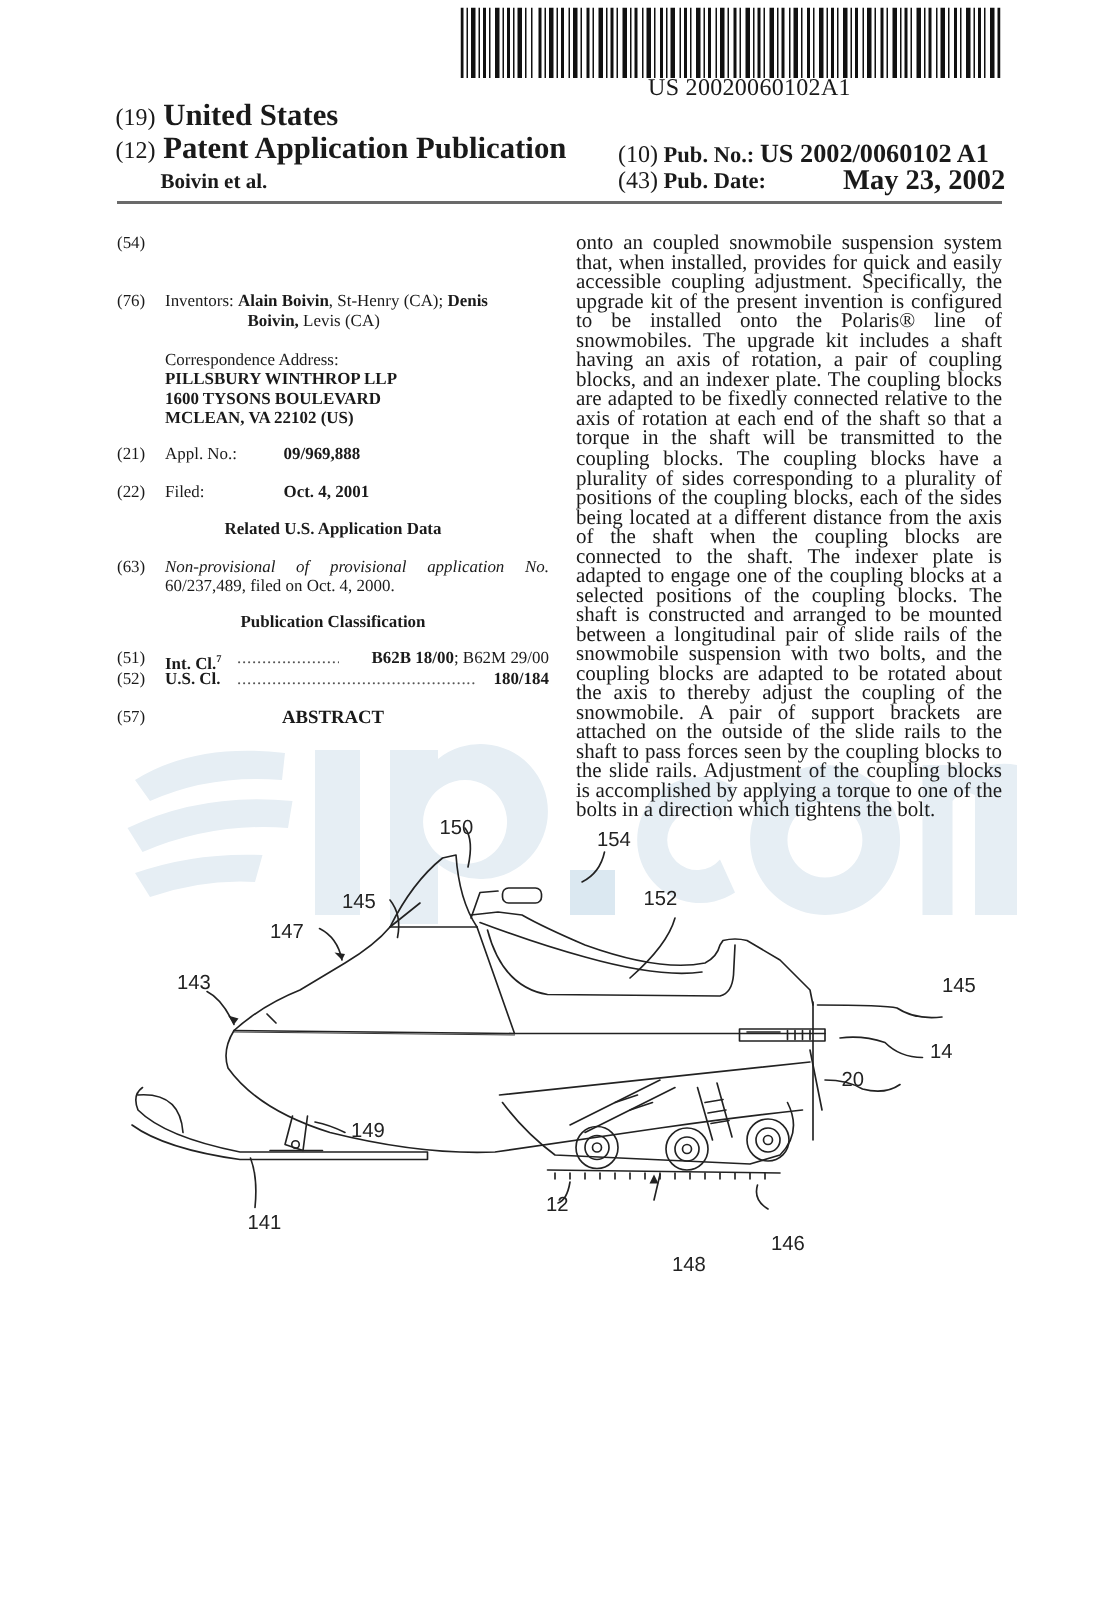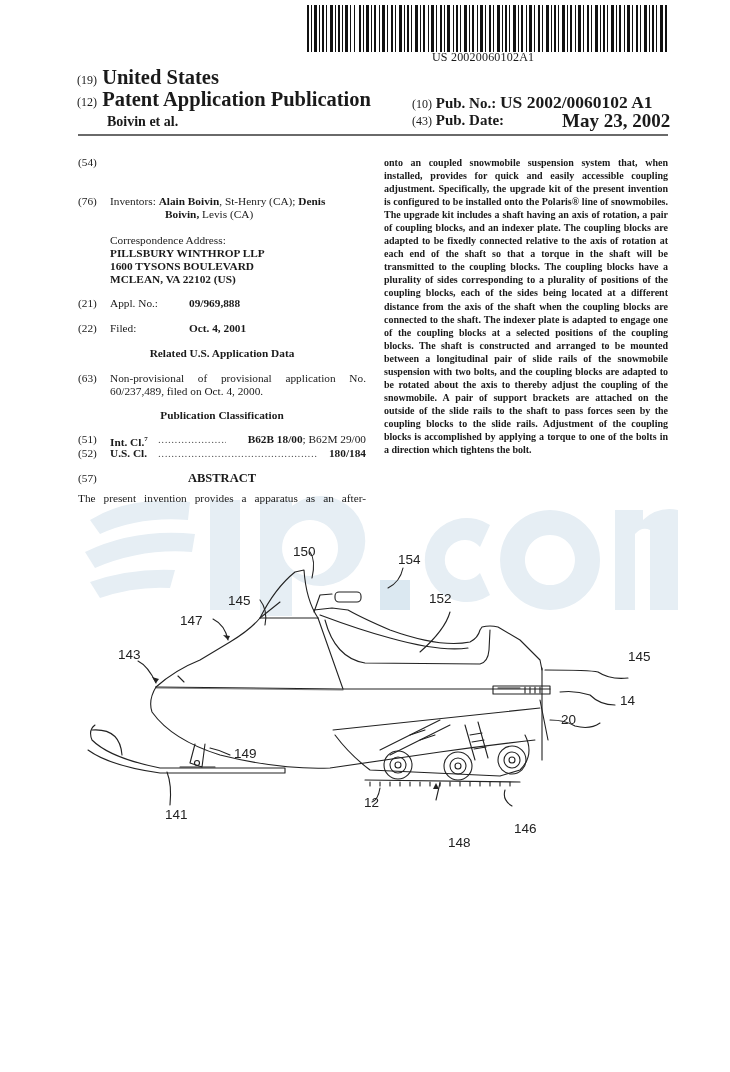--- a/index.html
+++ b/index.html
@@ -1,37 +1,37 @@
 <!DOCTYPE html>
 <html><head>
   <meta charset="utf-8">
   <style>
     html, body { margin: 0; padding: 0; background: #ffffff; }
     body { width: 730px; height: 1072px; position: relative; overflow: hidden;
       font-family: "Liberation Serif", "DejaVu Serif", serif; color: #1a1a1a; }
     .abs { position: absolute; }
     .watermark { position: absolute; left: 70px; top: 490px; width: 610px; height: 130px; z-index: 0; }
     .barcode { left: 307px; top: 5px; width: 360px; height: 47px; }
-    .barcode-num { left: 432px; top: 50px; font-size: 12px; letter-spacing: 0.2px; }
-    .hdr-code { font-size: 12px; font-weight: normal; }
+    .barcode-num { left: 432px; top: 50px; font-size: 16px; letter-spacing: 0.2px; }
+    .hdr-code { font-size: 16px; font-weight: normal; }
     .h-country { left: 77px; top: 66px; font-size: 20.5px; font-weight: bold; }
     .h-type { left: 77px; top: 88px; font-size: 20.5px; font-weight: bold; }
     .h-inventor { left: 107px; top: 114px; font-size: 14px; font-weight: bold; }
     .h-pubno { left: 412px; top: 92px; font-size: 15px; font-weight: bold; }
     .h-pubno .big { font-size: 17.5px; }
     .h-pubdate { left: 412px; top: 112px; font-size: 15px; font-weight: bold; }
     .h-date-val { left: 562px; top: 110px; font-size: 19px; font-weight: bold; }
     .rule { left: 78px; top: 134px; width: 590px; height: 2px; background: #6a6a6a; }
     .col-left { left: 78px; width: 288px; font-size: 11.3px; line-height: 13px; }
     .num { position: absolute; left: 0; }
     .fld { position: absolute; left: 32px; }
     .bold { font-weight: bold; }
     .center { text-align: center; }
     .abstract-text { text-align: justify; text-align-last: justify; }
-    .col-right { left: 384px; top: 156px; width: 284px; font-size: 10px; line-height: 13.05px; text-align: justify; z-index: 1; font-weight: bold; }
+    .col-right { left: 384px; top: 156px; width: 284px; font-size: 14px; line-height: 13.05px; text-align: justify; z-index: 1; }
     .col-right p { margin: 0; }
     .fig-label { font-family: "Liberation Sans", "DejaVu Sans", sans-serif; font-size: 13.5px; color: #222; }
     .figure { left: 80px; top: 530px; width: 580px; height: 300px; z-index: 1; }
     .dots { display: inline-block; overflow: hidden; white-space: nowrap; vertical-align: bottom; letter-spacing: 0.5px; }
   </style>
 </head>
 <body>
 
 <svg class="watermark" viewBox="0 0 610 130">
   <g fill="#e6eef4">
@@ -198,21 +198,21 @@
   <span class="num">(22)</span>
   <span class="fld">Filed:</span>
   <span class="bold" style="position:absolute;left:111px;">Oct. 4, 2001</span>
 </div>
 
 <div class="abs col-left center bold" style="top:347px;">Related U.S. Application Data</div>
 
 <div class="abs col-left" style="top:372px;height:28px;">
   <span class="num">(63)</span>
   <div class="fld" style="width:256px;">
-    <div style="text-align:justify;text-align-last:justify;">Non-provisional of provisional application No.</div>
+    <div style="text-align:justify;text-align-last:justify;font-style:italic;">Non-provisional of provisional application No.</div>
     <div>60/237,489, filed on Oct. 4, 2000.</div>
   </div>
 </div>
 
 <div class="abs col-left center bold" style="top:409px;">Publication Classification</div>
 
 <div class="abs col-left" style="top:433px;height:14px;">
   <span class="num">(51)</span>
   <span class="fld bold"><span>Int. Cl.</span><sup style="font-size:7px;">7</sup></span>
   <span class="dots" style="position:absolute;left:80px;width:68px;color:#555;">..............................</span>
@@ -225,21 +225,20 @@
   <span class="dots" style="position:absolute;left:80px;width:160px;color:#555;">..............................................................................</span>
   <span class="bold" style="position:absolute;right:0;">180/184</span>
 </div>
 
 <div class="abs col-left" style="top:472px;height:16px;">
   <span class="num">(57)</span>
   <div class="center bold" style="font-size:12.5px;">ABSTRACT</div>
 </div>
 
 <div class="abs col-left" style="top:492px;z-index:1;">
-  <div class="abstract-text">The present invention provides a apparatus as an after-</div>
 </div>
 
 <div class="abs col-right">
   <p>onto an coupled snowmobile suspension system that, when installed, provides for quick and easily accessible coupling adjustment. Specifically, the upgrade kit of the present invention is configured to be installed onto the Polaris® line of snowmobiles. The upgrade kit includes a shaft having an axis of rotation, a pair of coupling blocks, and an indexer plate. The coupling blocks are adapted to be fixedly connected relative to the axis of rotation at each end of the shaft so that a torque in the shaft will be transmitted to the coupling blocks. The coupling blocks have a plurality of sides corresponding to a plurality of positions of the coupling blocks, each of the sides being located at a different distance from the axis of the shaft when the coupling blocks are connected to the shaft. The indexer plate is adapted to engage one of the coupling blocks at a selected positions of the coupling blocks. The shaft is constructed and arranged to be mounted between a longitudinal pair of slide rails of the snowmobile suspension with two bolts, and the coupling blocks are adapted to be rotated about the axis to thereby adjust the coupling of the snowmobile. A pair of support brackets are attached on the outside of the slide rails to the shaft to pass forces seen by the coupling blocks to the slide rails. Adjustment of the coupling blocks is accomplished by applying a torque to one of the bolts in a direction which tightens the bolt.</p>
 </div>
 
 <div class="abs figure">
   <svg width="580" height="300" viewBox="0 0 580 300" style="position:absolute;left:0;top:0;">
     <g fill="none" stroke="#222" stroke-width="1.1" stroke-linecap="round" stroke-linejoin="round">
 

